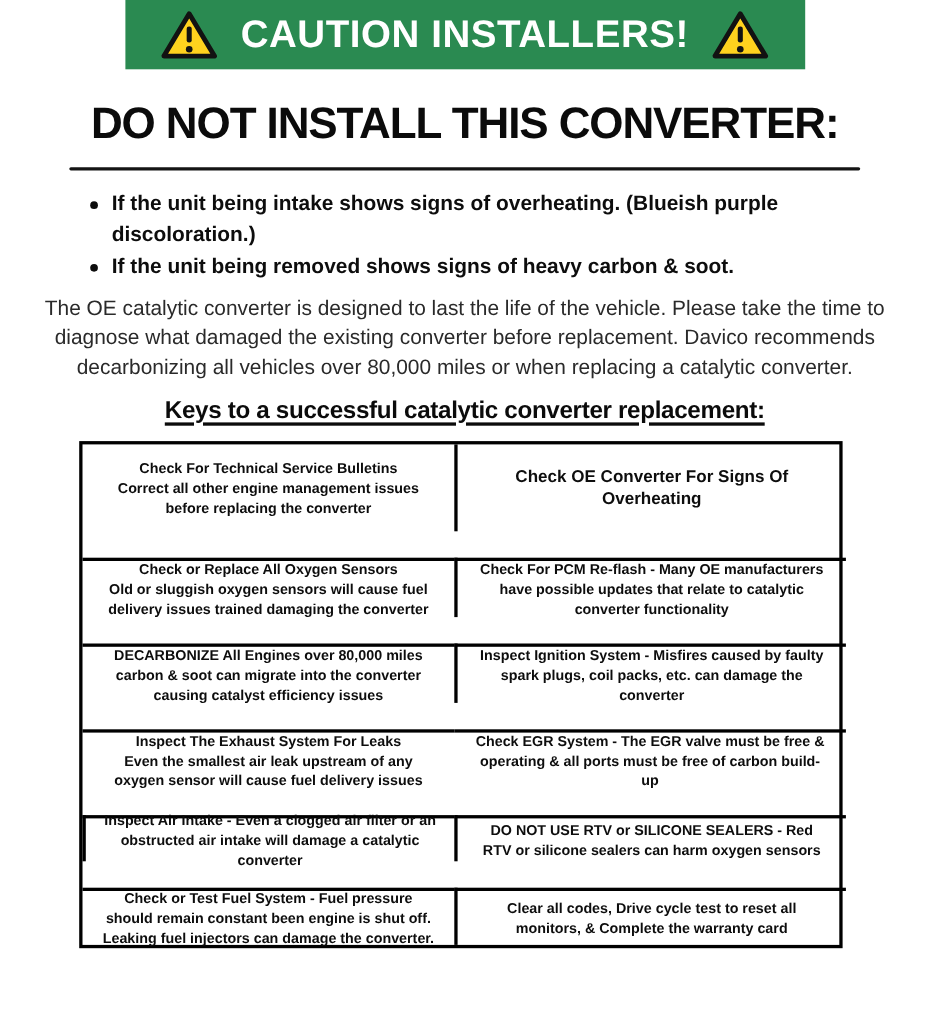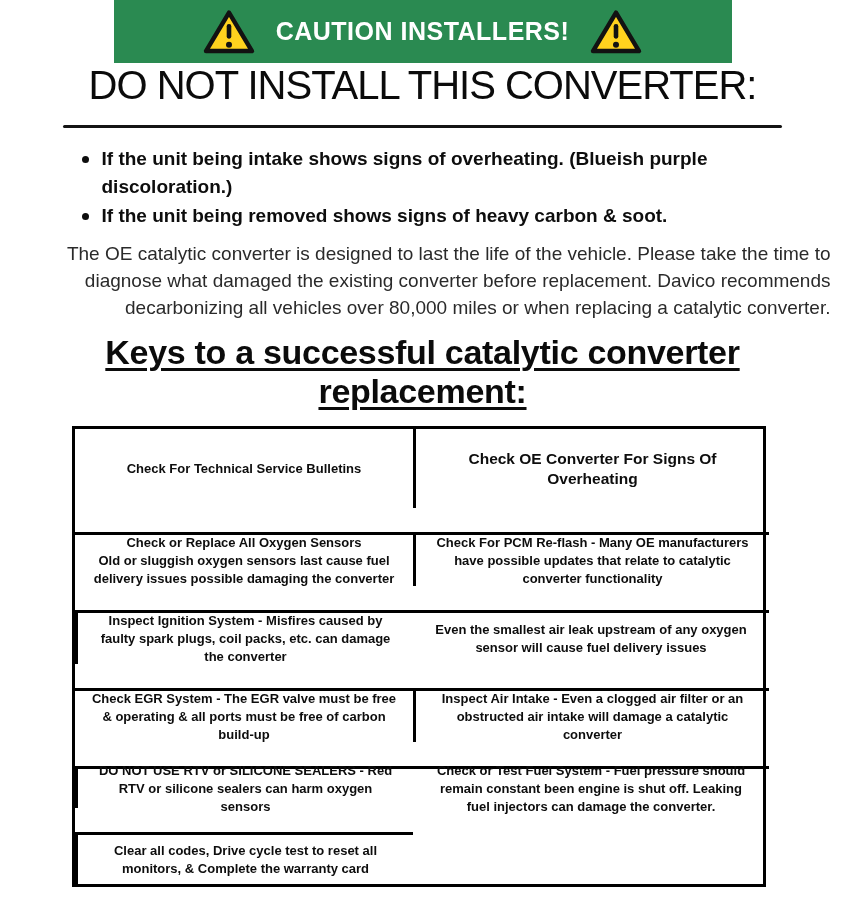--- a/index.html
+++ b/index.html
@@ -19,34 +19,34 @@
     height: 63px;
     margin: 0 auto;
     background: #2A8A51;
     display: flex;
     align-items: center;
     justify-content: center;
     gap: 20px;
   }
   .banner-text {
     color: #ffffff;
-    font-size: 25px;
+    font-size: 35px;
     font-weight: 800;
     letter-spacing: 0.5px;
     white-space: nowrap;
   }
   .tri { width: 54px; height: 46px; display: inline-block; }
   .tri svg { width: 100%; height: 100%; display: block; }
   
   h1.main-heading {
-    margin-top: 0;
+    margin-top: 27px;
     text-align: center;
     font-size: 40px;
     line-height: 44px;
-    font-weight: 400;
+    font-weight: 700;
     letter-spacing: -1px;
     color: #0b0b0b;
   }
   .rule {
     width: 719px;
     height: 3px;
     background: #141414;
     margin: 18px auto 0 auto;
     border-radius: 2px;
   }
@@ -73,31 +73,31 @@
     top: 11px;
     width: 7px;
     height: 7px;
     border-radius: 50%;
     background: #0d0d0d;
   }
   
   p.intro {
     margin: 10px auto 0 auto;
     width: 816px;
-    text-align: right;
+    text-align: center;
     font-size: 19px;
     font-weight: 400;
     line-height: 27px;
     color: #2a2a2a;
   }
   
   h2.keys-heading {
     margin-top: 12px;
     text-align: center;
-    font-size: 34px;
+    font-size: 22px;
     font-weight: 800;
     letter-spacing: -0.3px;
     text-decoration: underline;
     text-decoration-thickness: 2.5px;
     text-underline-offset: 4px;
     color: #0b0b0b;
   }
   
   .tbl {
     margin: 15px 0 0 72px;
@@ -159,41 +159,47 @@
   </ul>
 
   <p class="intro">The OE catalytic converter is designed to last the life of the vehicle. Please take the time to diagnose what damaged the existing converter before replacement. Davico recommends decarbonizing all vehicles over 80,000 miles or when replacing a catalytic converter.</p>
 
   <h2 class="keys-heading">Keys to a successful catalytic converter replacement:</h2>
 
   <div class="tbl">
 
     <div class="cell">
       <p>Check For Technical Service Bulletins</p>
+      <p>Correct all other engine management issues before replacing the converter</p>
     </div>
     <div class="cell rt big">
       <p>Check OE Converter For Signs Of Overheating</p>
 
     </div>
 
     <div class="cell bt">
       <p>Check or Replace All Oxygen Sensors</p>
-      <p>Old or sluggish oxygen sensors last cause fuel delivery issues possible damaging the converter</p>
+      <p>Old or sluggish oxygen sensors will cause fuel delivery issues trained damaging the converter</p>
     </div>
     <div class="cell rt bt">
       <p>Check For PCM Re-flash - Many OE manufacturers have possible updates that relate to catalytic converter functionality</p>
 
     </div>
 
+    <div class="cell bt">
+      <p>DECARBONIZE All Engines over 80,000 miles carbon &amp; soot can migrate into the converter causing catalyst efficiency issues</p>
+
+    </div>
     <div class="cell rt bt">
       <p>Inspect Ignition System - Misfires caused by faulty spark plugs, coil packs, etc. can damage the converter</p>
 
     </div>
 
     <div class="cell bt">
+      <p>Inspect The Exhaust System For Leaks</p>
       <p>Even the smallest air leak upstream of any oxygen sensor will cause fuel delivery issues</p>
     </div>
     <div class="cell bt">
       <p>Check EGR System - The EGR valve must be free &amp; operating &amp; all ports must be free of carbon build-up</p>
 
     </div>
 
     <div class="cell rt bt">
       <p>Inspect Air Intake - Even a clogged air filter or an obstructed air intake will damage a catalytic converter</p>
 

